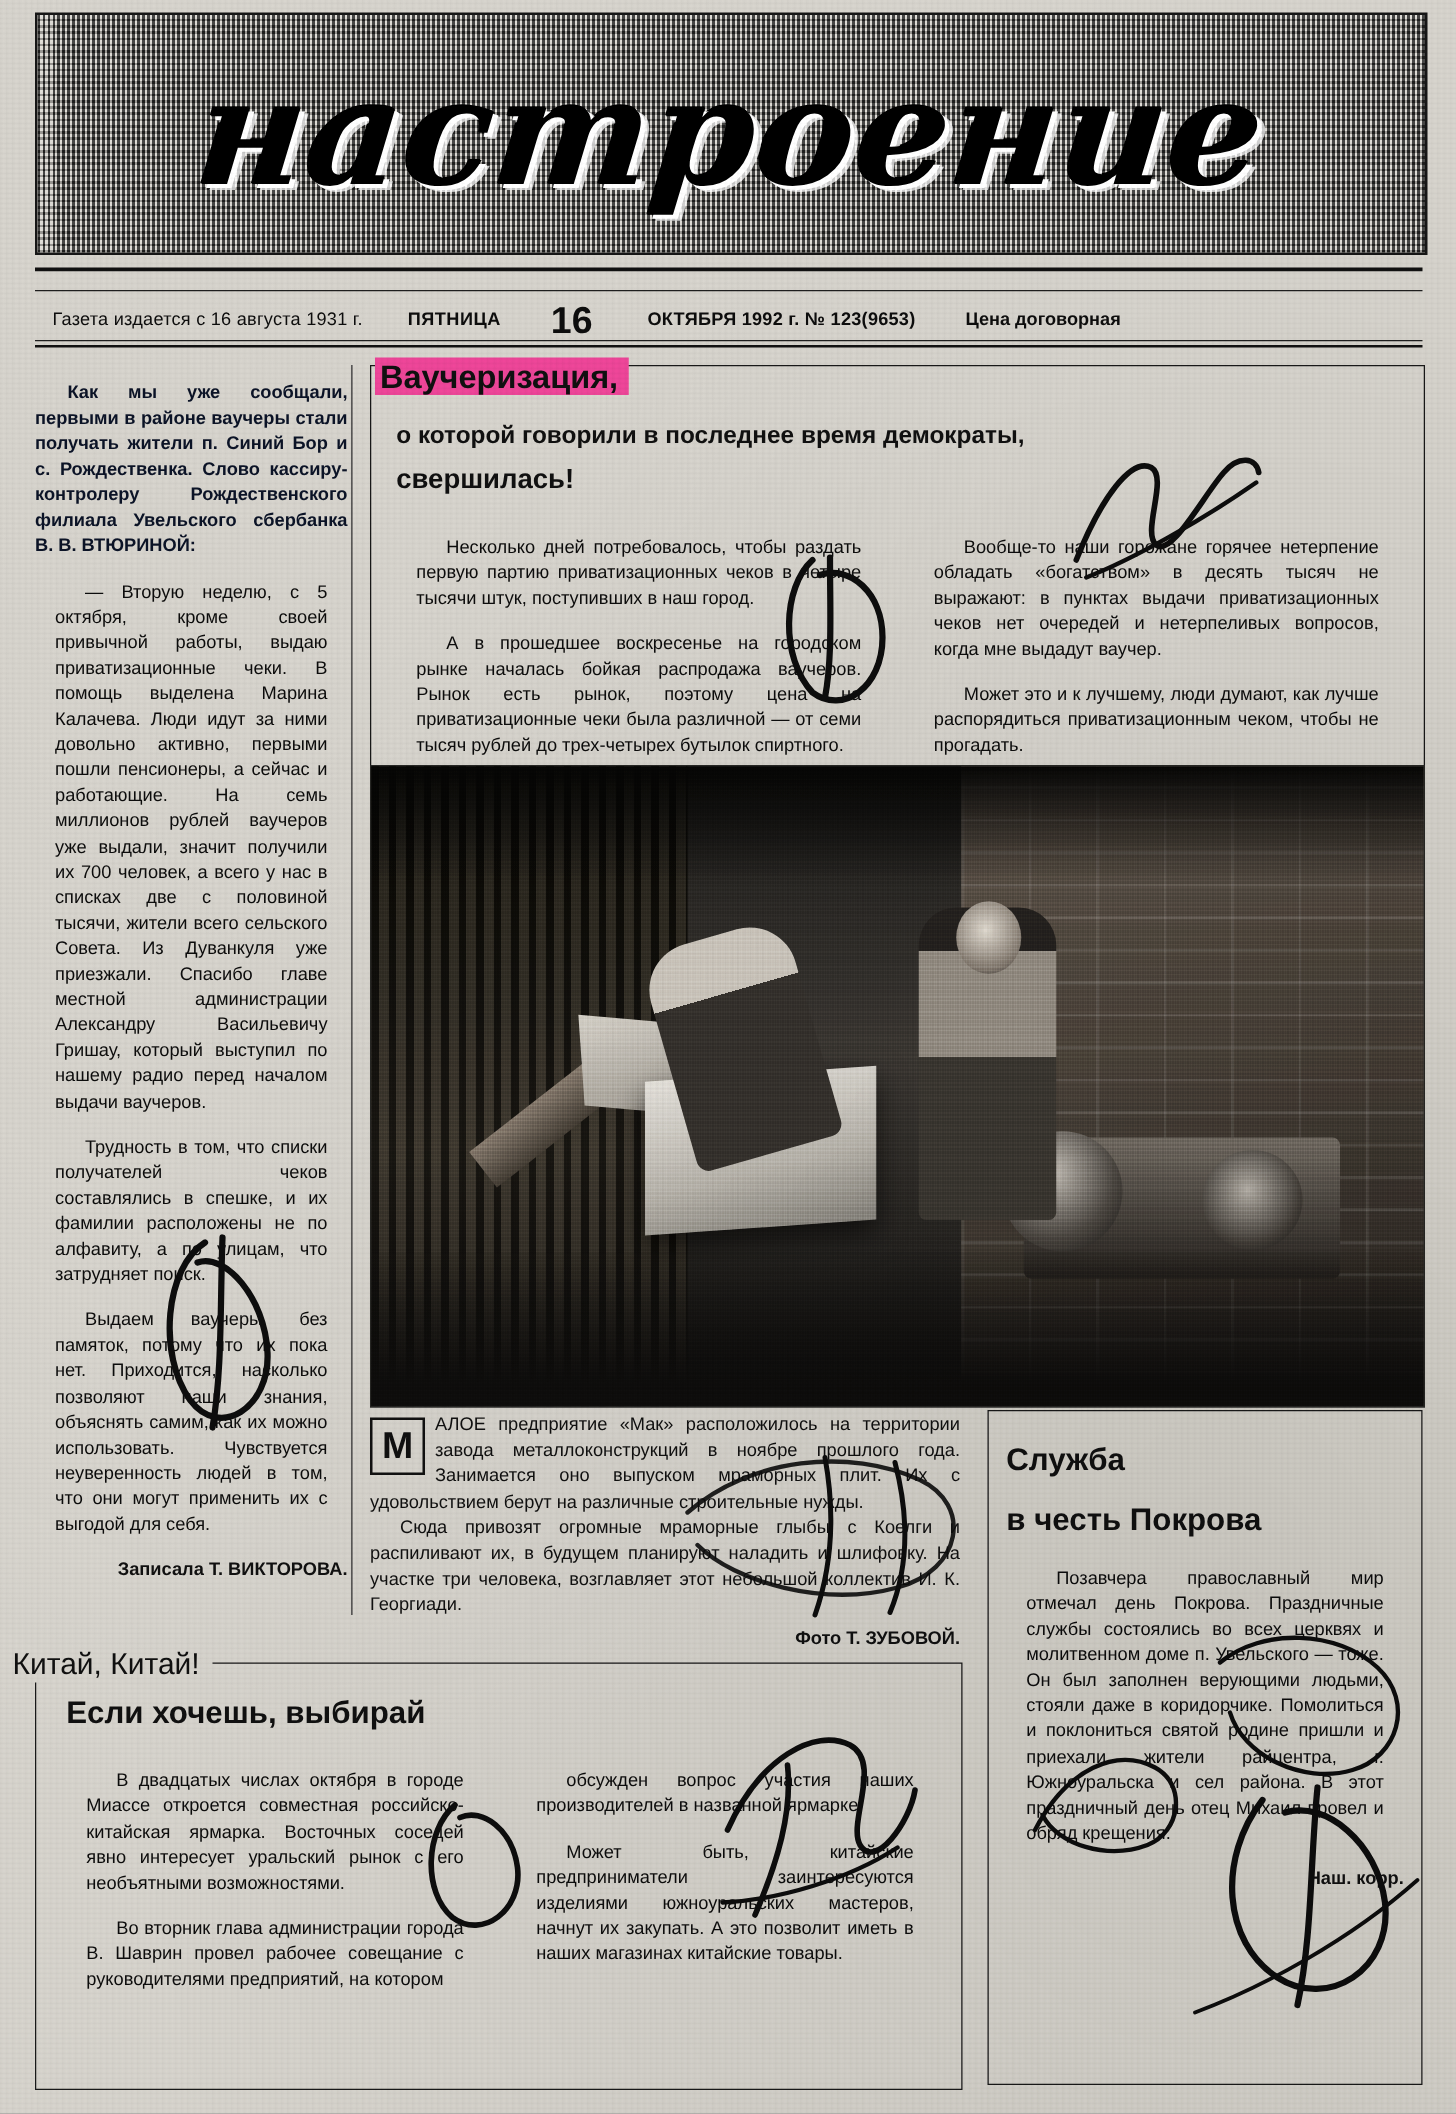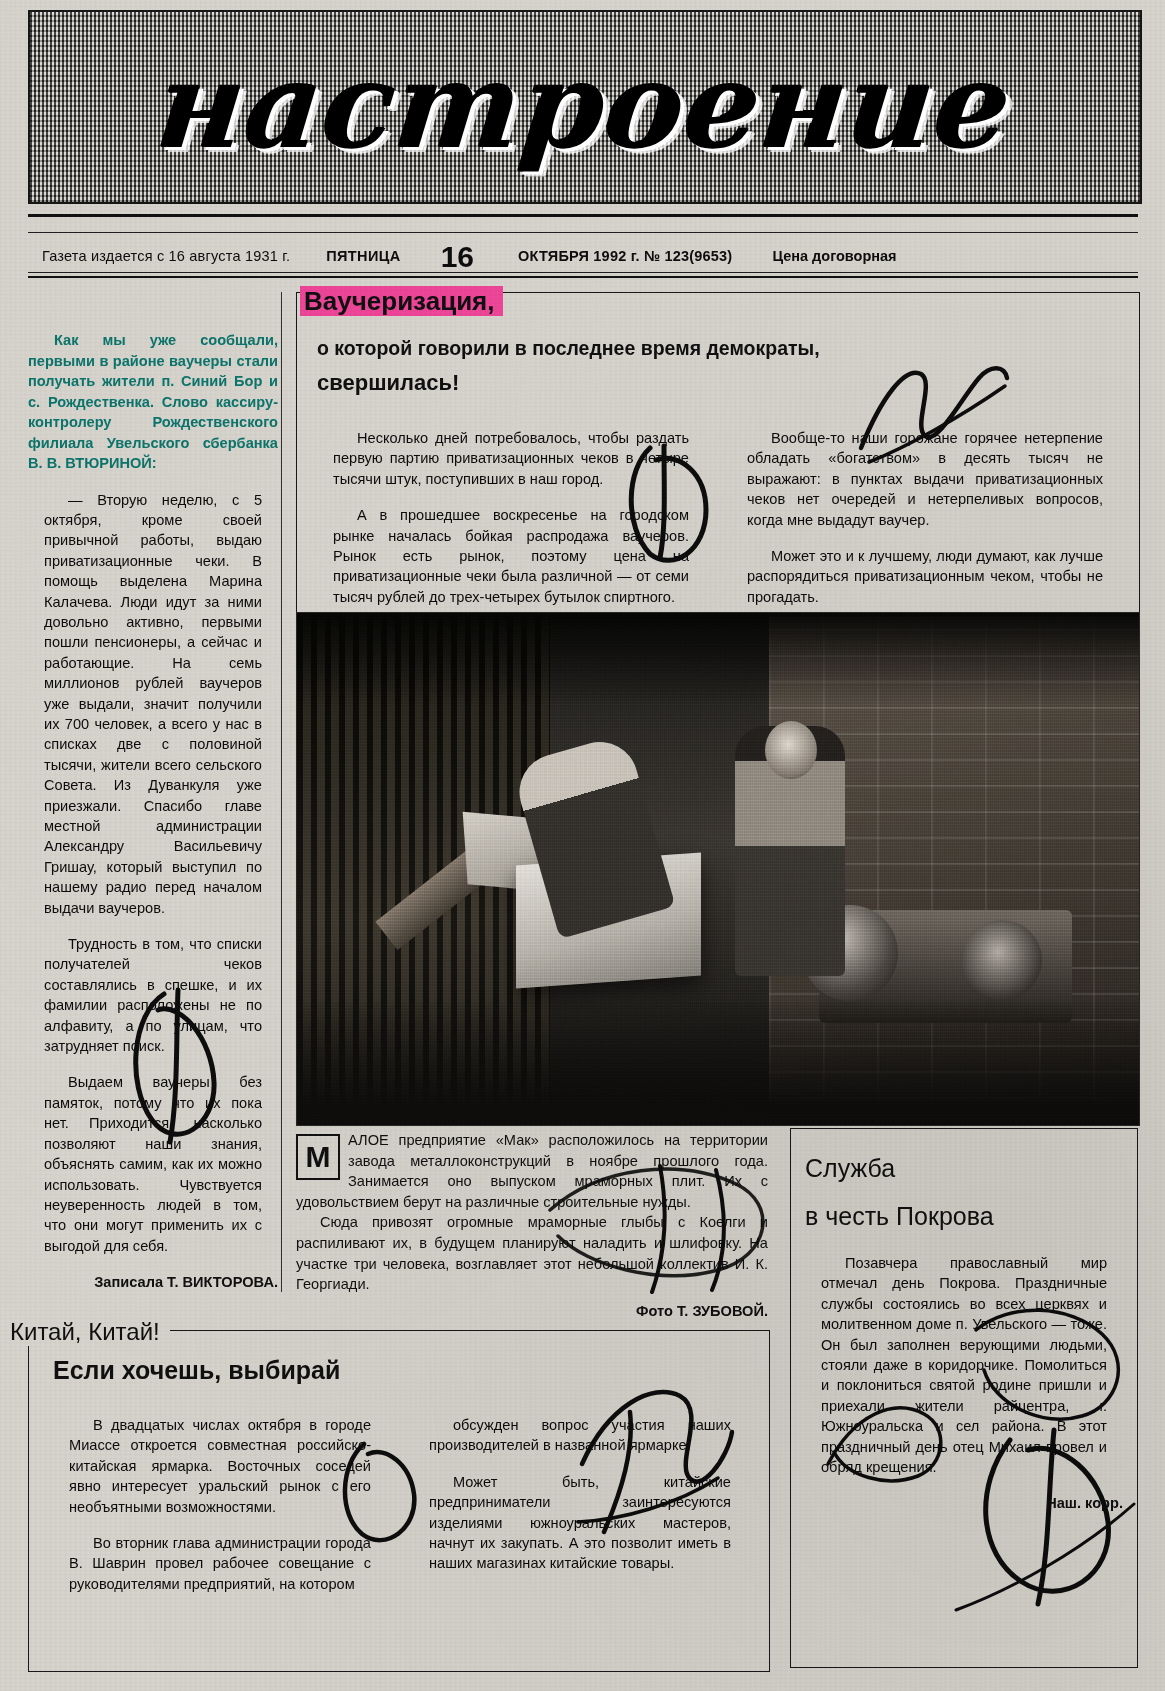--- a/index.html
+++ b/index.html
@@ -133,28 +133,28 @@
     font-family: "Liberation Sans", sans-serif;
     font-weight: bold;
     font-size: 25px;
     line-height: 41px;
     letter-spacing: .2px;
     color: #0d0d0d;
   }
   .head-big div { white-space: nowrap; }
 
   .lede {
-    margin-top: 30px;
+    margin-top: 4px;
     font-family: "Liberation Sans", sans-serif;
     font-weight: bold;
     font-size: 14.6px;
     line-height: 20.5px;
     text-align: justify;
     text-indent: 26px;
-    color: #0f766e;
+    color: #0f172a;
   }
   .body-sans {
     font-family: "Liberation Sans", sans-serif;
     font-size: 14.6px;
     line-height: 20.4px;
     text-align: justify;
     color: #101010;
   }
   .body-sans p { margin: 16px; text-indent: 24px; }
   .signoff {
@@ -350,21 +350,21 @@
     top: 1128px;
     width: 348px;
     height: 540px;
     border: 1.5px solid #1c1c1c;
     padding: 12px 14px;
     box-sizing: border-box;
   }
   .sluzhba h2 {
     margin: 6px 0 0 0;
     font-family: "Liberation Sans", sans-serif;
-    font-weight: normal;
+    font-weight: bold;
     font-size: 25px;
     line-height: 42px;
   }
   .sluzhba .body-sans { margin-top: 16px; }
 
   
   .china-kicker {
     position: absolute;
     left: 10px;
     top: 1318px;

